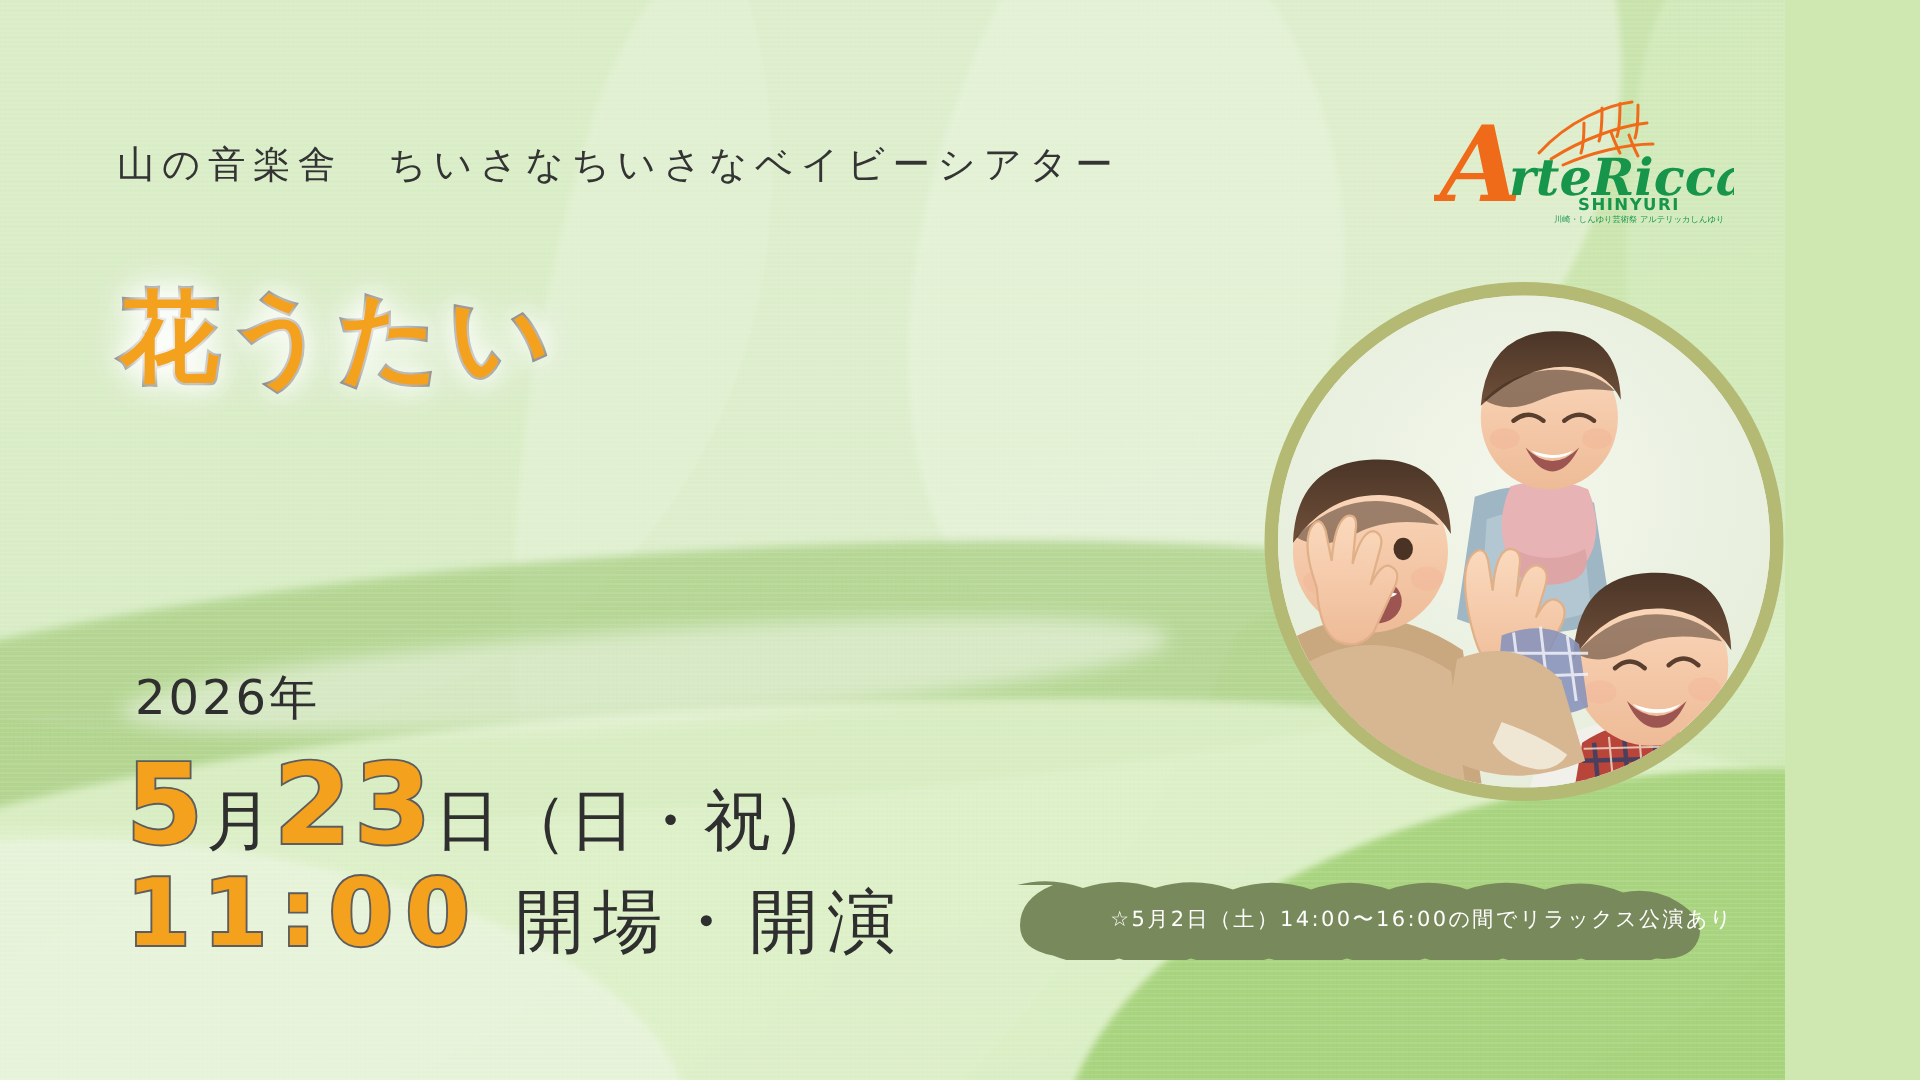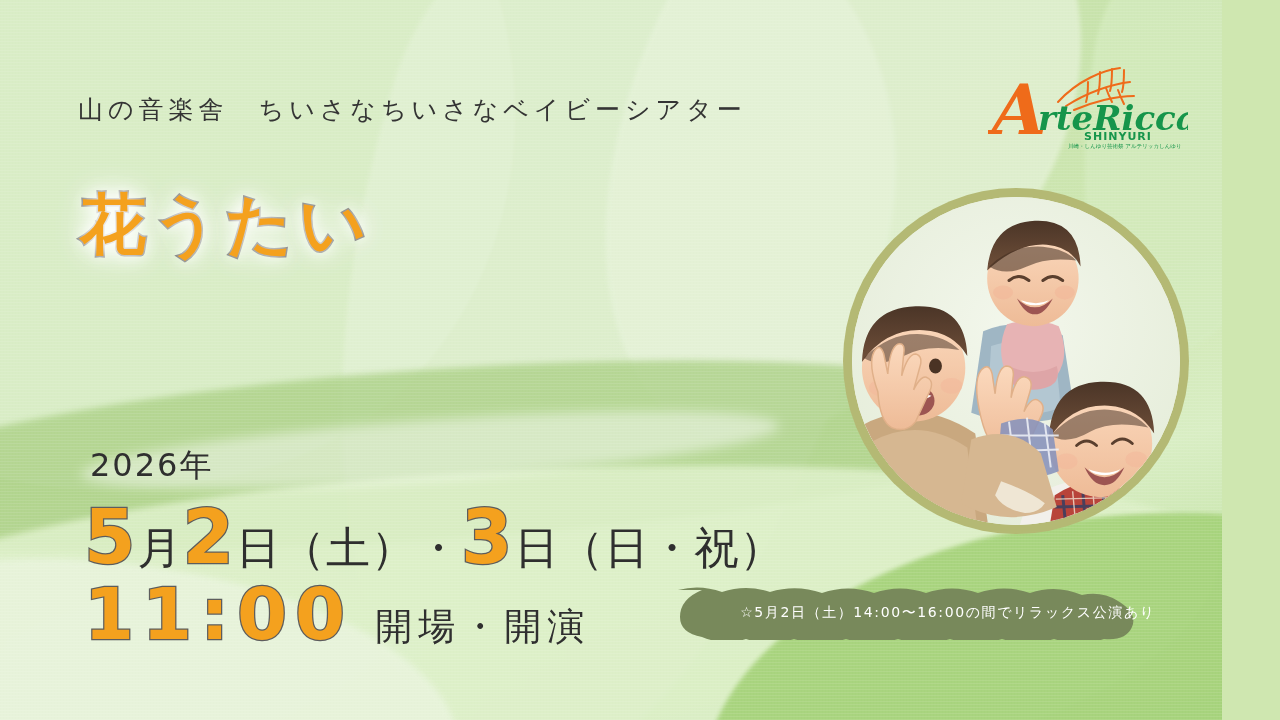--- a/index.html
+++ b/index.html
@@ -7,21 +7,20 @@
   body{
     width:1280px;height:720px;overflow:hidden;
     font-family:"DejaVu Sans","Liberation Sans",sans-serif;
     background:#cfe7b0;
   }
   #poster{
     position:relative;width:1190px;height:720px;overflow:hidden;
     background:
       radial-gradient(ellipse 60% 45% at 12% 92%, rgba(255,255,255,.55) 0%, rgba(255,255,255,0) 60%),
       linear-gradient(165deg,#c8e3ac 0%, #c8e3ac 30%, #cfe7b2 55%, #d9eec4 72%, #b7dc93 100%);
-    padding-left: 32px;
   }
   
   .bg-shape{position:absolute;pointer-events:none;}
 
   .shape-a{ 
     left:-260px;top:-230px;width:780px;height:720px;
     background:#dcefcb;opacity:.85;
     border-radius:58% 42% 46% 54% / 52% 48% 55% 45%;
     transform:rotate(-14deg);
     filter:blur(1px);
@@ -140,26 +139,26 @@
   }
   .big-orange{
     font-size:74px;font-weight:700;color:#f4a11e;line-height:1;
     -webkit-text-stroke:2.5px #5d5d5d;paint-order:stroke fill;
     letter-spacing:2px;
   }
   .mid-dark{
     font-size:44px;color:#2f2f2f;line-height:1;letter-spacing:1px;
   }
   .time-orange{
-    font-size:72px;font-weight:700;color:#f4a11e;line-height:1;
+    font-size:62px;font-weight:700;color:#f4a11e;line-height:1;
     -webkit-text-stroke:2.5px #5d5d5d;paint-order:stroke fill;
     letter-spacing:8px;
   }
   .time-label{
-    font-size:37px;color:#2f2f2f;line-height:1;letter-spacing:6px;
+    font-size:46px;color:#2f2f2f;line-height:1;letter-spacing:6px;
     margin-left:22px;
   }
 
   
   .photo-wrap{
     position:absolute;left:843px;top:188px;width:346px;height:346px;
     border-radius:50%;
     background:#b4b974;
     padding:9px;box-sizing:border-box;
   }
@@ -223,21 +222,20 @@
   </div>
 
   <div class="title-sub">花うたい</div>
 
   <div class="year">2026年</div>
 
   <div class="date-row">
     <span class="big-orange">5</span>
     <span class="mid-dark">月</span>
     <span class="big-orange">2</span>
-    <span class="mid-dark">日（土）・</span>
     <span class="big-orange">3</span>
     <span class="mid-dark">日（日・祝）</span>
   </div>
 
   <div class="time-row">
     <span class="time-orange">11:00</span>
     <span class="time-label">開場・開演</span>
   </div>
 
   <div class="photo-wrap">

